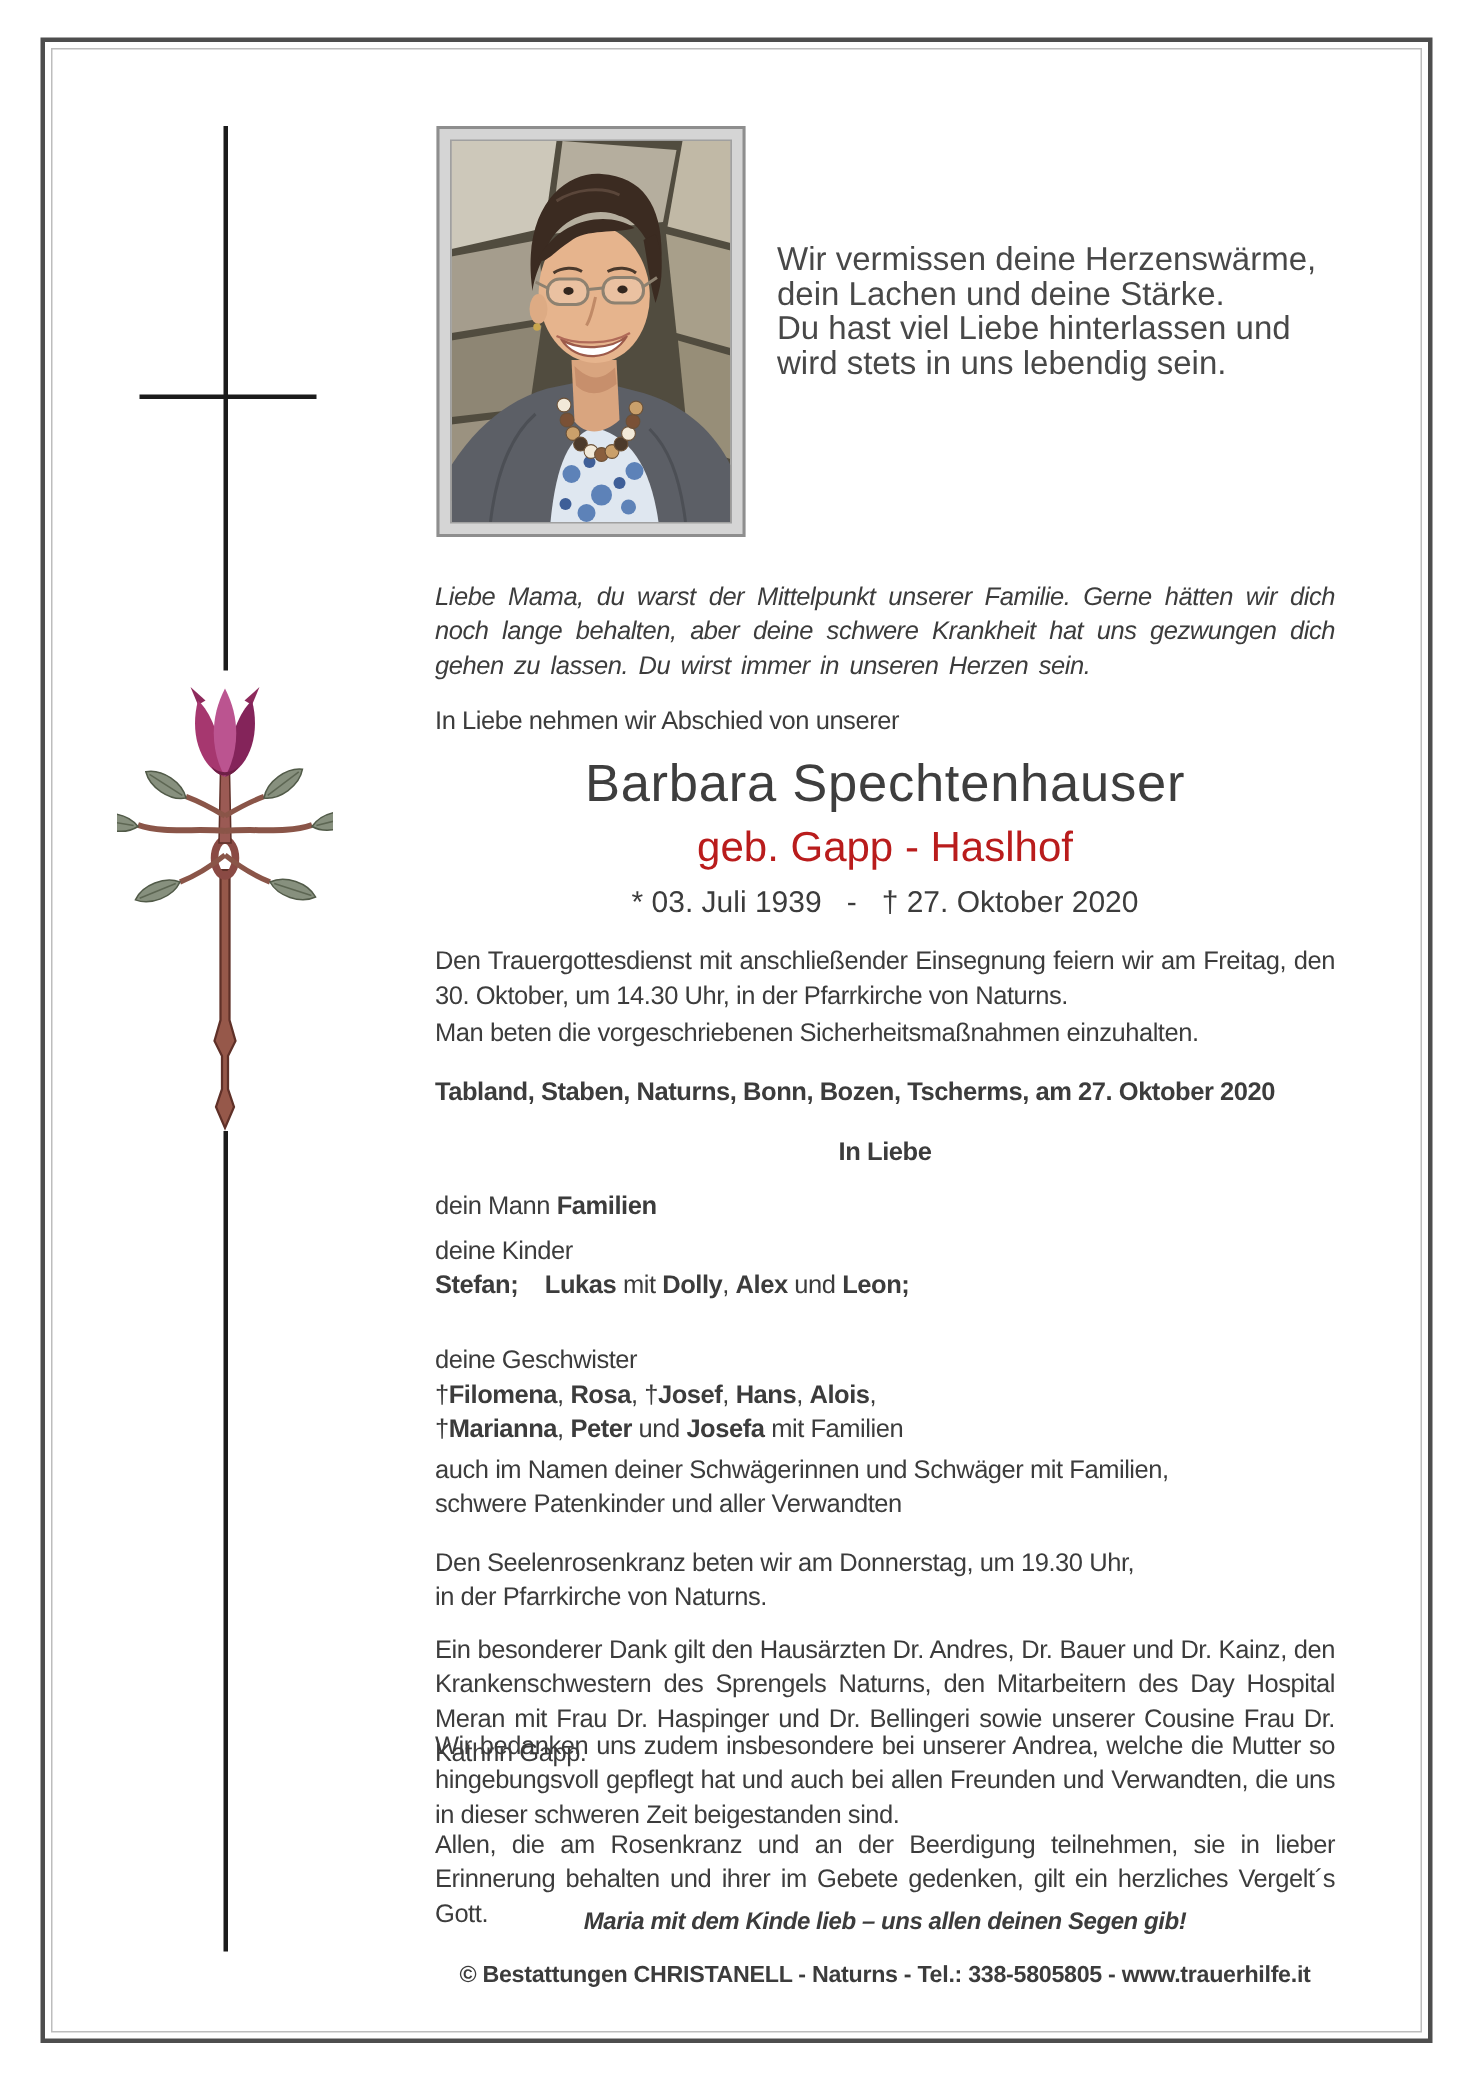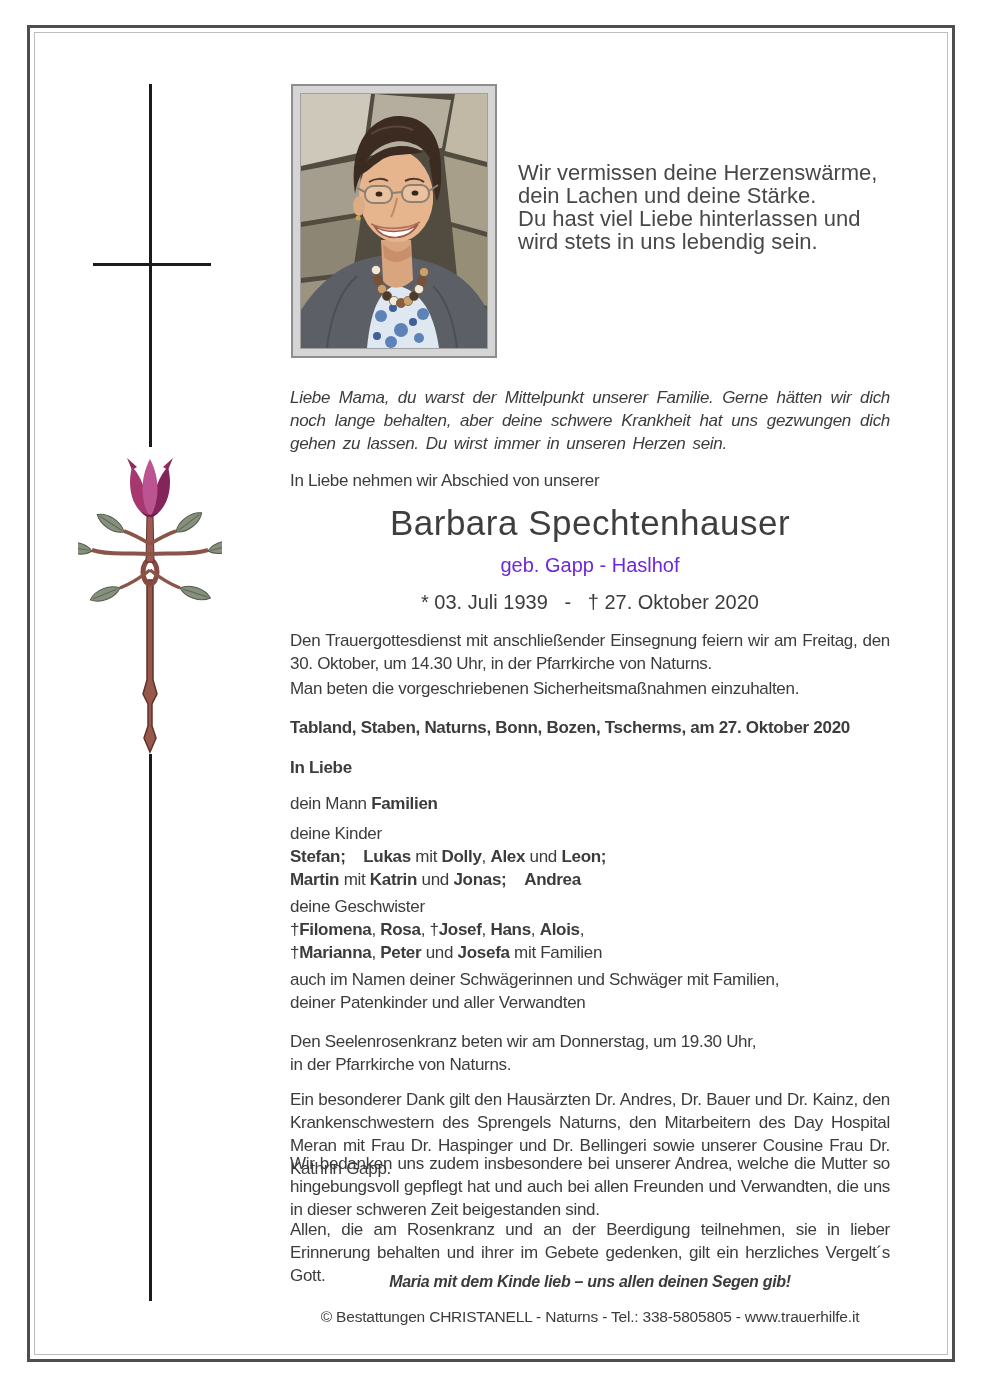--- a/index.html
+++ b/index.html
@@ -13,26 +13,26 @@
     border:3px solid #4e4e4e;box-sizing:border-box;
   }
   .frame-inner{position:absolute;inset:4px;border:1px solid #bdbdbd;}
   .cross-seg{background:#1b1b1b;}
   .body-text{font-size:17px;line-height:23px;letter-spacing:-0.3px;}
   .poem{left:518px;top:161px;font-size:22px;line-height:23px;color:#484848;white-space:nowrap;}
   .col{left:290px;width:600px;}
   .justify{text-align:justify;}
   .center{text-align:center;}
   .italic{font-style:italic;}
-  .b{font-weight:bold;}
+  .b{font-weight:bold;text-align:center;}
   .line{white-space:pre-wrap;}
   .deceased-name{font-size:35px;color:#3e3e3e;letter-spacing:0.5px;line-height:44px;}
-  .maiden{font-size:20px;color:#6d28d9;line-height:30px;}
+  .maiden{font-size:28px;color:#b91c1c;line-height:30px;}
   .dates{font-size:20px;white-space:pre;line-height:26px;}
-  .footer-line{font-size:15.5px;font-weight:normal;letter-spacing:-0.2px;white-space:nowrap;}
+  .footer-line{font-size:15.5px;font-weight:bold;letter-spacing:-0.2px;white-space:nowrap;}
   .tribute{word-spacing:2.5px;}
 </style>
 </head>
 <body>
 
 <div class="abs frame">
   <div class="frame-inner"></div>
 </div>
 
 <div class="abs cross-seg" style="left:149px;top:84px;width:3px;height:363px;"></div>
@@ -199,32 +199,31 @@
 <div class="abs col body-text" style="top:677px;">Man beten die vorgeschriebenen Sicherheitsmaßnahmen einzuhalten.</div>
 <div class="abs col body-text" style="top:716px;font-weight:bold;">Tabland, Staben, Naturns, Bonn, Bozen, Tscherms, am 27. Oktober 2020</div>
 
 <div class="abs col body-text b" style="top:756px;">In Liebe</div>
 
 <div class="abs col body-text line" style="top:792px;"><span>dein Mann </span><span class="b">Familien</span></div>
 
 <div class="abs col body-text" style="top:822px;">
   <div class="line">deine Kinder</div>
   <div class="line"><span class="b">Stefan;</span><span>    </span><span class="b">Lukas</span><span> mit </span><span class="b">Dolly</span><span>, </span><span class="b">Alex</span><span> und </span><span class="b">Leon;</span></div>
-  <div class="line"><span class="b">Martin</span><span> mit </span><span class="b">Katrin</span><span> und </span><span class="b">Jonas;</span><span>    </span><span class="b">Andrea</span></div>
 </div>
 
 <div class="abs col body-text" style="top:895px;">
   <div class="line">deine Geschwister</div>
   <div class="line"><span>†</span><span class="b">Filomena</span><span>, </span><span class="b">Rosa</span><span>, †</span><span class="b">Josef</span><span>, </span><span class="b">Hans</span><span>, </span><span class="b">Alois</span><span>,</span></div>
   <div class="line"><span>†</span><span class="b">Marianna</span><span>, </span><span class="b">Peter</span><span> und </span><span class="b">Josefa</span><span> mit Familien</span></div>
 </div>
 
 <div class="abs col body-text" style="top:968px;">
   <div class="line">auch im Namen deiner Schwägerinnen und Schwäger mit Familien,</div>
-  <div class="line">deiner Patenkinder und aller Verwandten</div>
+  <div class="line">schwere Patenkinder und aller Verwandten</div>
 </div>
 
 <div class="abs col body-text" style="top:1030px;">
   <div class="line">Den Seelenrosenkranz beten wir am Donnerstag, um 19.30 Uhr,</div>
   <div class="line">in der Pfarrkirche von Naturns.</div>
 </div>
 
 <div class="abs col body-text justify" style="top:1088px;">Ein besonderer Dank gilt den Hausärzten Dr. Andres, Dr. Bauer und Dr. Kainz, den Krankenschwestern des Sprengels Naturns, den Mitarbeitern des Day Hospital Meran mit Frau Dr. Haspinger und Dr. Bellingeri sowie unserer Cousine Frau Dr. Kathrin Gapp.</div>
 <div class="abs col body-text justify" style="top:1152px;">Wir bedanken uns zudem insbesondere bei unserer Andrea, welche die Mutter so hingebungsvoll gepflegt hat und auch bei allen Freunden und Verwandten, die uns in dieser schweren Zeit beigestanden sind.</div>
 <div class="abs col body-text justify" style="top:1218px;">Allen, die am Rosenkranz und an der Beerdigung teilnehmen, sie in lieber Erinnerung behalten und ihrer im Gebete gedenken, gilt ein herzliches Vergelt´s Gott.</div>

